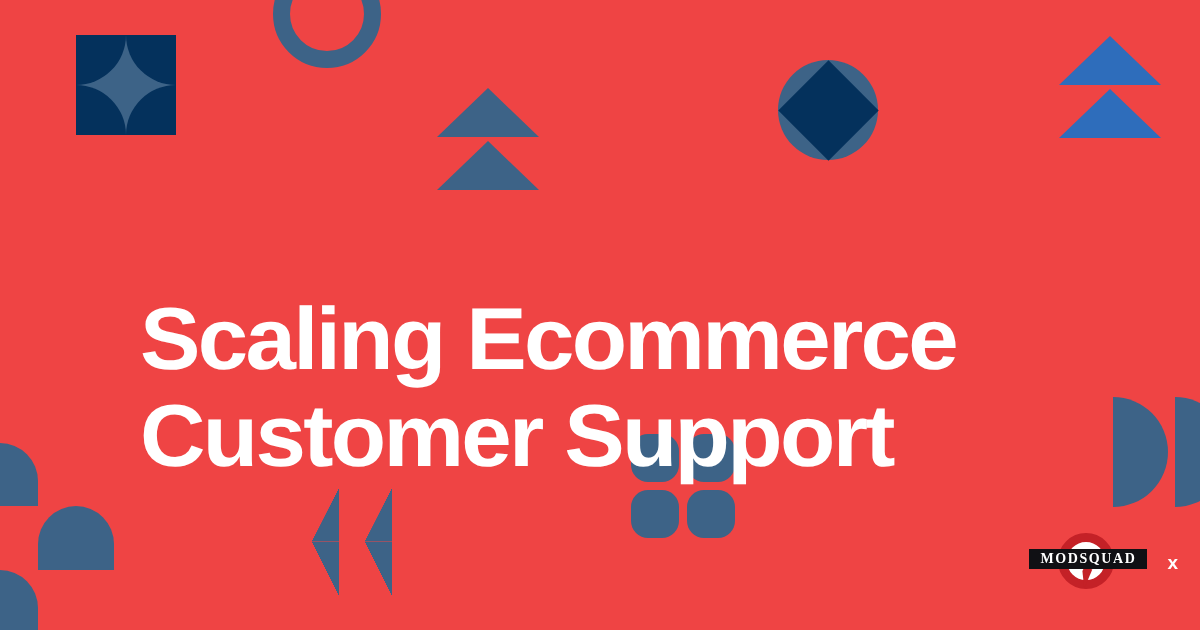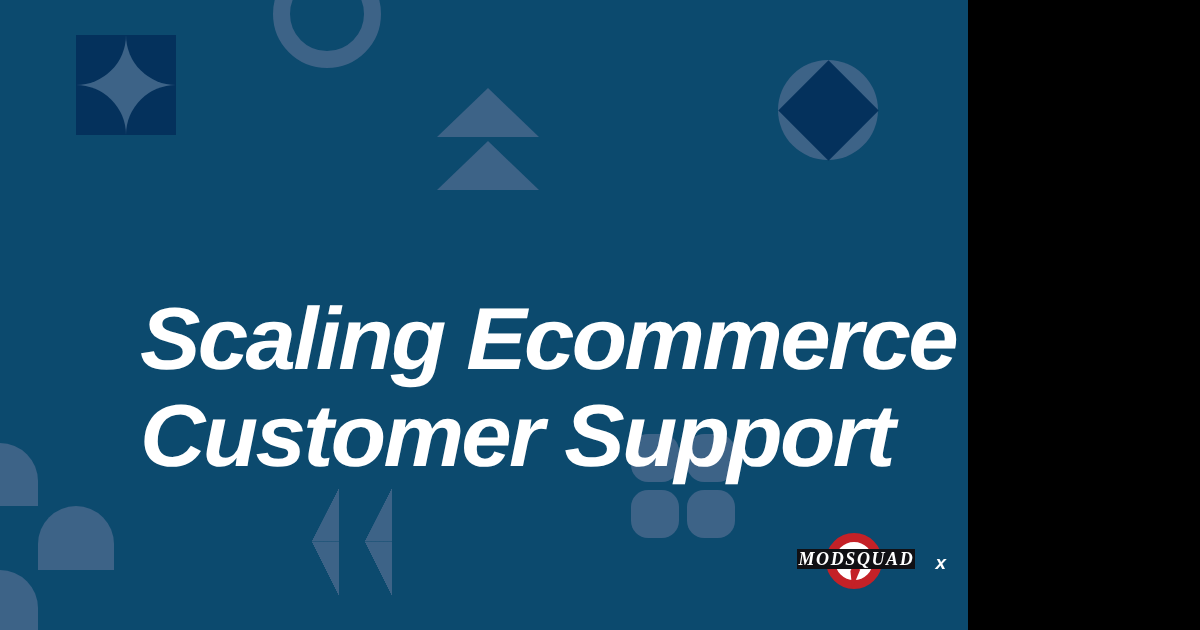--- a/index.html
+++ b/index.html
@@ -2,26 +2,25 @@
 <html><head>
 <meta charset="utf-8">
 <style>
   html, body {
     margin: 0;
     padding: 0;
     background: #000;
   }
   #canvas {
     position: relative;
-    width: 968px;
+    width: 1200px;
     height: 630px;
     overflow: hidden;
-    background: #0c4a6e;
+    background: #ef4444;
     font-family: "Liberation Sans", sans-serif;
-    font-style: italic;
   }
 
   
   .shape { position: absolute; }
 
   
   .sq-star {
     left: 76px; top: 35px; width: 100px; height: 100px;
     background: #3d6387;
   }
@@ -180,21 +179,21 @@
   .ms-bar {
     position: absolute; left: 0; top: 15px;
     width: 118px; height: 20px;
     background: #101014;
     display: flex; align-items: center; justify-content: center;
   }
   .ms-bar span {
     color: #ffffff;
     font-family: "Liberation Serif", serif;
     font-weight: 700;
-    font-size: 18px;
+    font-size: 14px;
     letter-spacing: 1.6px;
     line-height: 1;
   }
 
   .x-sep {
     color: #ffffff;
     font-weight: 700;
     font-size: 19px;
     line-height: 1;
   }

